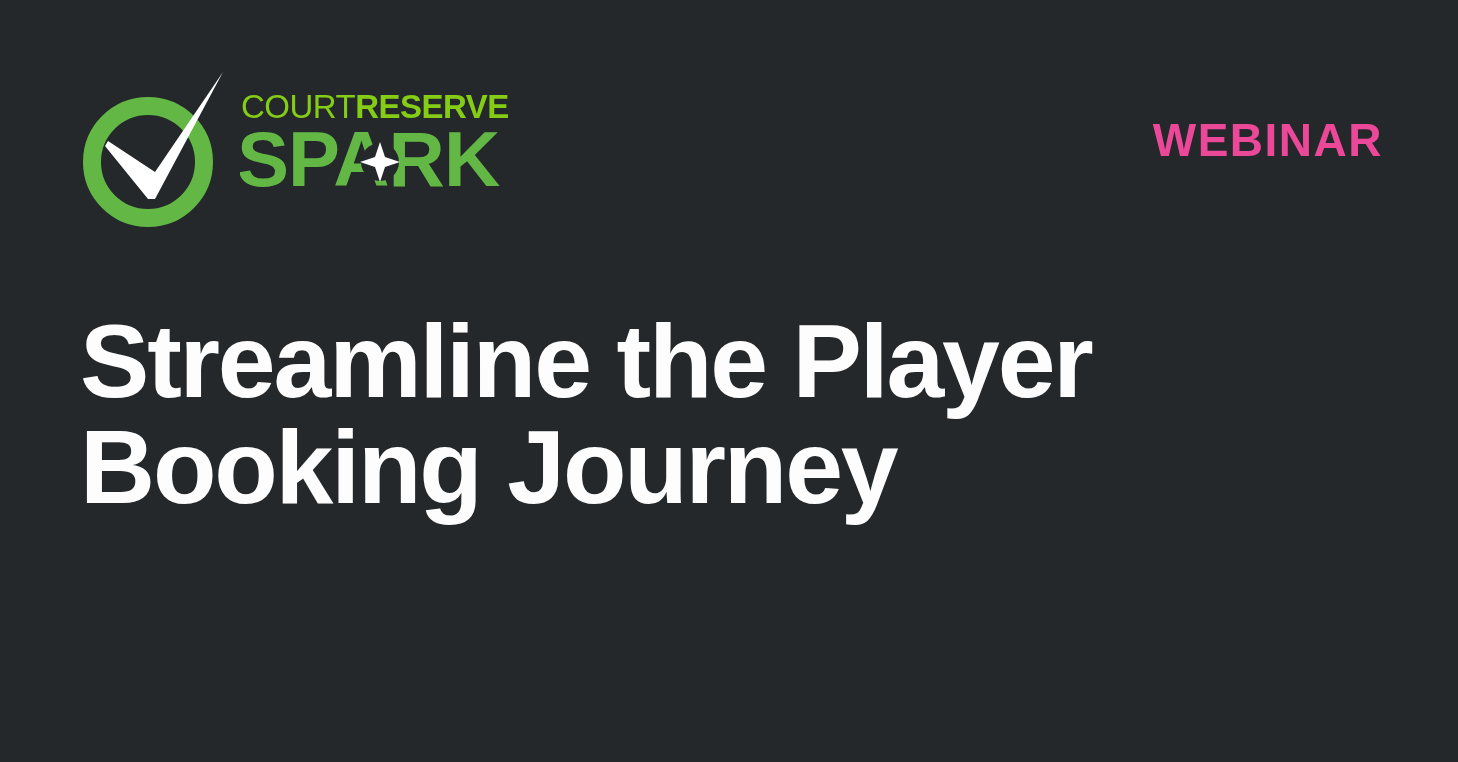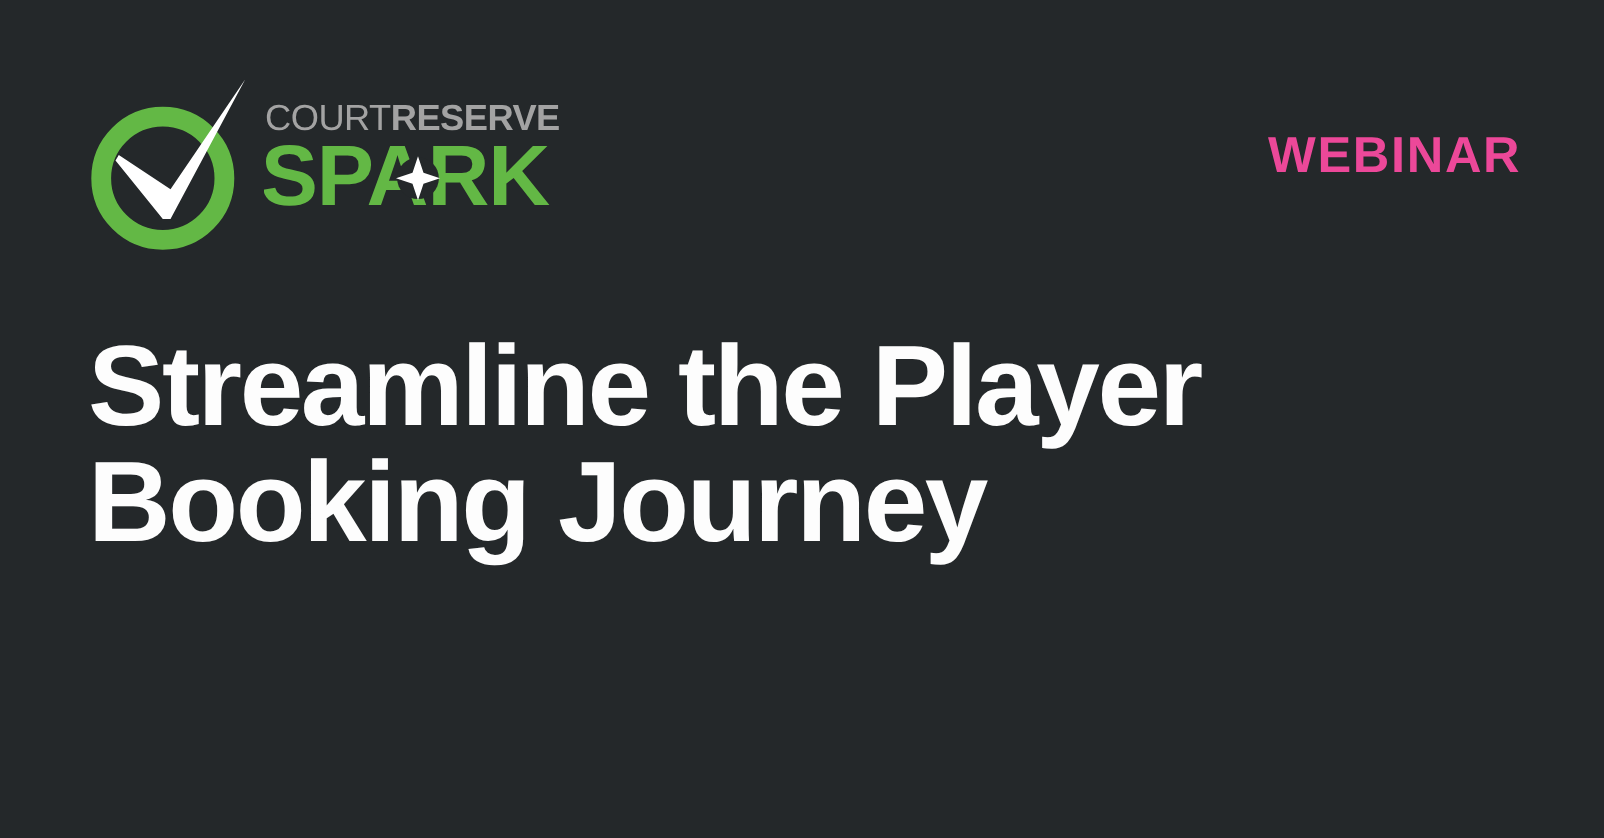--- a/index.html
+++ b/index.html
@@ -56,21 +56,21 @@
   }
 
   .wm-courtreserve {
     position: absolute;
     left: 1px;
     top: 0px;
     font-size: 33px;
     line-height: 33px;
     letter-spacing: -0.5px;
     white-space: nowrap;
-    color: #a3a3a3;
+    color: #84cc16;
   }
   .wm-courtreserve .wm-light {
     font-weight: 400;
   }
   .wm-courtreserve .wm-bold {
     font-weight: 700;
   }
 
   #wm-spark-wrap {
     position: absolute;
@@ -96,21 +96,21 @@
     letter-spacing: 1.5px;
     color: #ec4899;
     white-space: nowrap;
     text-align: right;
   }
 
   
   #headline {
     position: absolute;
     left: 80px;
-    top: 298px;
+    top: 308px;
     width: 1280px;
   }
   .headline-line {
     display: block;
     font-size: 104px;
     line-height: 106px;
     font-weight: 700;
     letter-spacing: -2.2px;
     color: #fdfdfd;
     white-space: nowrap;

